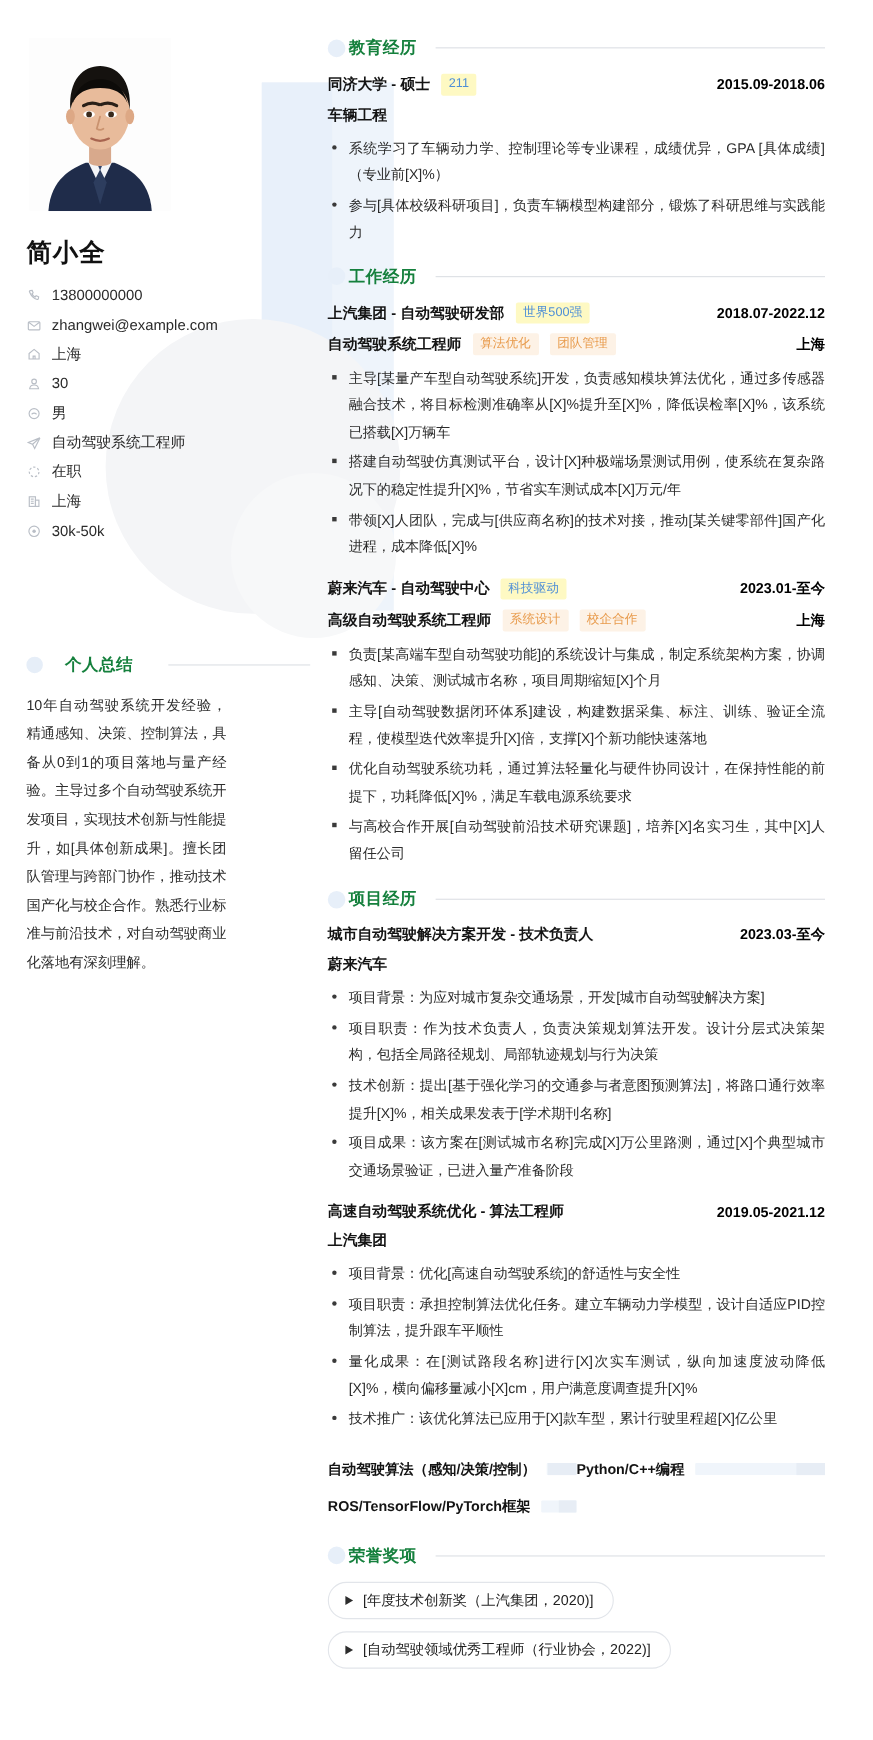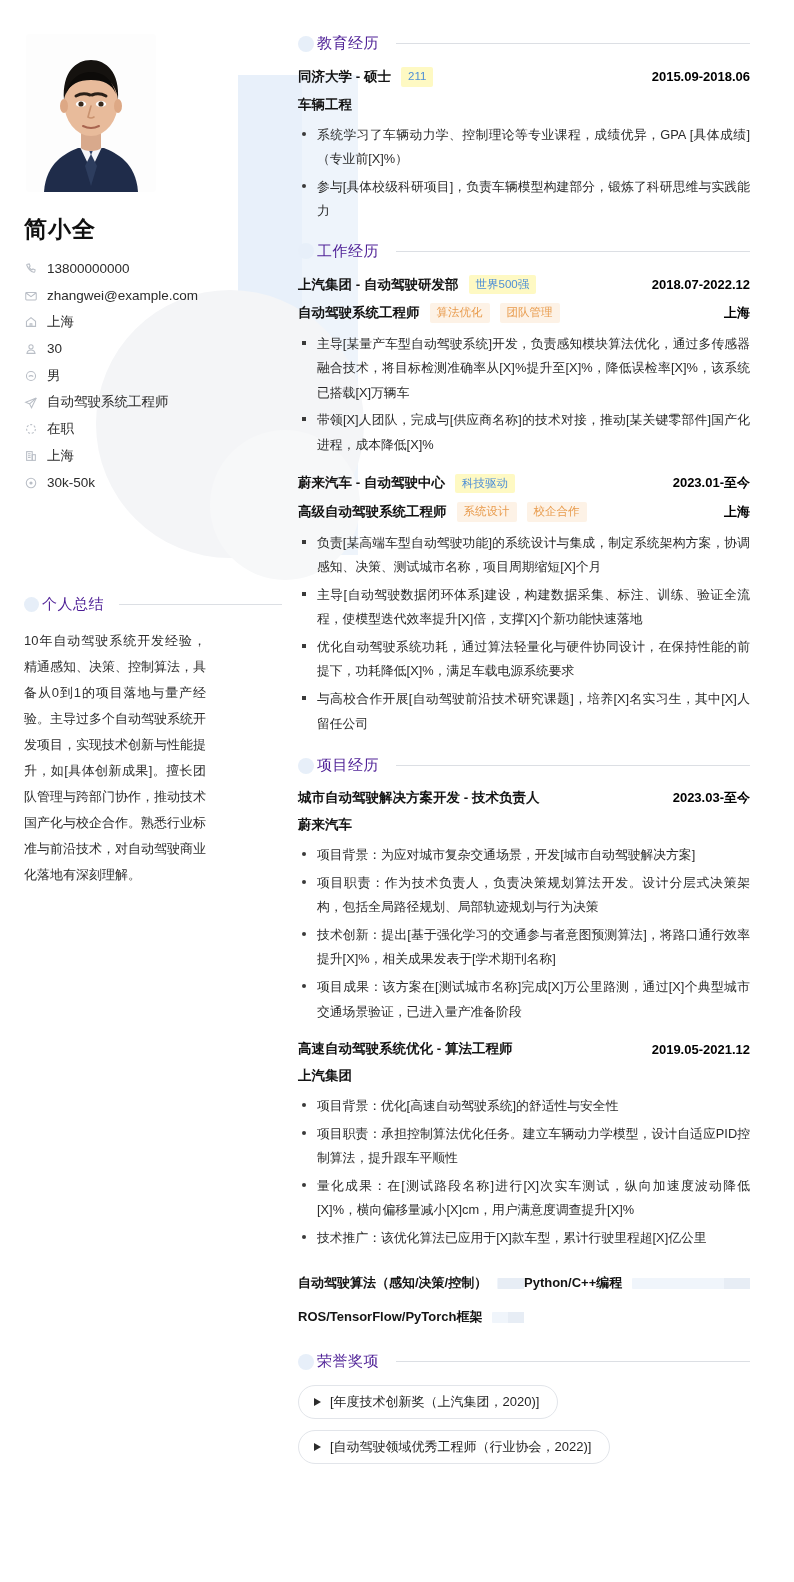--- a/index.html
+++ b/index.html
@@ -45,28 +45,28 @@
   }
   .contact-list { margin:0; padding:0; list-style:none; margin-left:6px; }
   .contact-row {
     display:flex; align-items:center; gap:9px;
     font-size:13.5px; color:#2b2b2b; margin-bottom:10.5px; line-height:1.2;
   }
   .cicon { width:14px; height:14px; flex:0 0 14px; color:#b9bec6; display:block; }
   .cicon svg { display:block; width:14px; height:14px; }
 
   .side-section-head {
-    display:flex; align-items:center; gap:7px;
+    display:flex; align-items:center; gap:24px;
     margin:104px 0 14px 6px; position:relative;justify-content:flex-end;
   }
   .head-dot {
     width:15px; height:15px; border-radius:50%; background:#e6eef8;
     flex:0 0 15px; margin-right:-4px;
   }
-  .head-title { font-size:15px; font-weight:normal; color:#4c1d95; letter-spacing:.5px; }
+  .head-title { font-size:15px; font-weight:bold; color:#15803d; letter-spacing:.5px; }
   .head-rule { flex:1; height:1px; background:#dcdfe4; margin-left:8px; }
   .summary-text {
     font-size:13px; line-height:2.0; color:#2d2d2d; margin-left:6px;
     width:182px; text-align:justify;
   }
 
   
   #main { flex:1; padding:34px 44px 0 16px; }
   .sec { margin-bottom:6px; }
   .sec-head { display:flex; align-items:center; gap:7px; margin:0 0 14px 0; }
@@ -314,20 +314,21 @@
         <div class="entry-row">
           <div class="entry-left">
             <span class="entry-sub">自动驾驶系统工程师</span>
             <span class="tag orange">算法优化</span>
             <span class="tag orange">团队管理</span>
           </div>
           <span class="entry-meta loc">上海</span>
         </div>
         <ul class="bul sq">
           <li>主导[某量产车型自动驾驶系统]开发，负责感知模块算法优化，通过多传感器融合技术，将目标检测准确率从[X]%提升至[X]%，降低误检率[X]%，该系统已搭载[X]万辆车</li>
+          <li>搭建自动驾驶仿真测试平台，设计[X]种极端场景测试用例，使系统在复杂路况下的稳定性提升[X]%，节省实车测试成本[X]万元/年</li>
           <li>带领[X]人团队，完成与[供应商名称]的技术对接，推动[某关键零部件]国产化进程，成本降低[X]%</li>
         </ul>
       </div>
 
       <div class="entry" style="margin-top:16px;">
         <div class="entry-row">
           <div class="entry-left">
             <span class="entry-title">蔚来汽车 - 自动驾驶中心</span>
             <span class="tag blue">科技驱动</span>
           </div>

